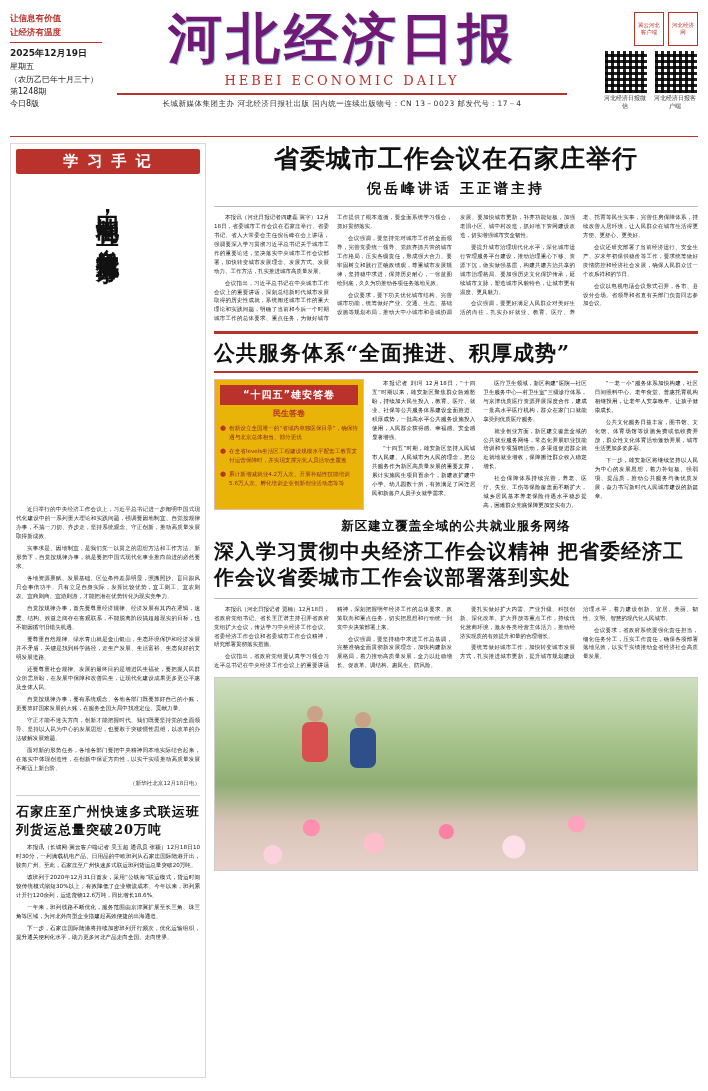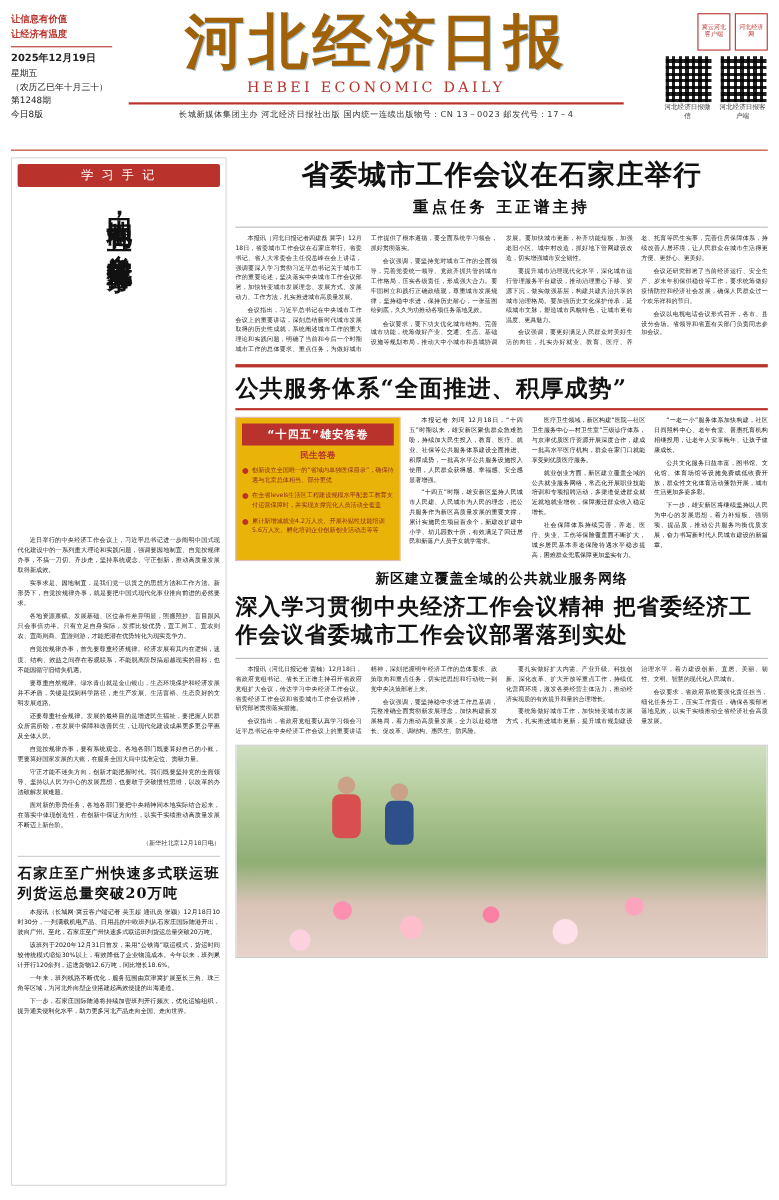--- a/index.html
+++ b/index.html
@@ -14,21 +14,21 @@
 
   
   .masthead{display:flex;align-items:flex-start;height:128px;border-bottom:1px solid #b9332c;}
   .mh-left{width:92px;padding-top:4px;font-size:8px;line-height:1.5;color:#333;}
   .mh-slogan{color:#b9332c;font-size:8.5px;font-weight:bold;line-height:1.6;border-bottom:1px solid #b9332c;padding-bottom:3px;margin-bottom:4px;}
   .mh-date{font-size:8px;line-height:1.55;color:#222;}
   .mh-date .big{font-size:9px;font-weight:bold;}
   .mh-center{flex:1;text-align:center;padding:2px 6px 0;}
   .mh-title{
     font-family:Liberation Sans, sans-serif;
-    font-size:54px;font-weight:bold;color:#a16207;letter-spacing:4px;
+    font-size:54px;font-weight:bold;color:#701a75;letter-spacing:4px;
     line-height:1.05;
     text-shadow:1px 1px 0 #9fc4e3;
   }
   .mh-en{font-family:"DejaVu Serif","Liberation Serif",serif;font-size:13px;letter-spacing:3px;color:#b9332c;margin-top:6px;}
   .mh-rule{height:2px;background:#b9332c;margin:5px auto 0;width:96%;}
   .mh-foot{font-size:7.5px;color:#333;margin-top:4px;letter-spacing:.5px;}
   .mh-right{width:116px;padding-top:4px;display:flex;flex-direction:column;align-items:flex-end;gap:4px;}
   .seal-row{display:flex;gap:4px;}
   .seal{width:26px;height:30px;border:1px solid #b9332c;color:#b9332c;font-size:5.5px;display:flex;align-items:center;justify-content:center;text-align:center;line-height:1.2;padding:1px;}
   .qr-row{display:flex;gap:6px;}
@@ -37,21 +37,21 @@
      repeating-linear-gradient(90deg,#222 0 3px,transparent 3px 6px);
      background-blend-mode:multiply;border:1px solid #fff;}
   .qr-cap{font-size:6px;color:#333;text-align:center;width:42px;line-height:1.3;}
 
   
   .content{display:flex;gap:8px;margin-top:6px;height:935px;}
   .col-left{width:196px;border:1px solid #d8d8d8;padding:5px;box-sizing:border-box;display:flex;flex-direction:column;}
   .col-right{flex:1;display:flex;flex-direction:column;}
 
   
-  .xxsj-badge{background:#b9332c;color:#fff;font-size:11px;font-weight:normal;text-align:center;padding:3px 0;letter-spacing:2px;border-radius:2px;margin-bottom:4px;}
+  .xxsj-badge{background:#b9332c;color:#fff;font-size:15px;font-weight:bold;text-align:center;padding:3px 0;letter-spacing:2px;border-radius:2px;margin-bottom:17px;}
   .vtitle{
     font-family:"DejaVu Serif","Liberation Serif",serif;
     font-weight:bold;font-size:23px;line-height:1.22;letter-spacing:2px;
     writing-mode:vertical-rl;text-orientation:upright;
     height:300px;margin:6px auto 8px;text-align:left;
   }
   .ltext{font-size:5.6px;line-height:1.62;text-align:justify;color:#222;column-count:1;}
   .ltext p{margin:0 0 3px;text-indent:11px;}
   .lsign{font-size:5.6px;text-align:right;margin-top:4px;color:#333;}
   .lhr{border:0;border-top:1px solid #ccc;margin:7px 0 5px;}
@@ -176,21 +176,21 @@
         <p style="margin:0 0 3px;text-indent:11px;">本报讯（长城网·冀云客户端记者 吴玉超 通讯员 张颖）12月18日10时30分，一列满载机电产品、日用品的中欧班列从石家庄国际陆港开出，驶向广州。至此，石家庄至广州快速多式联运班列货运总量突破20万吨。</p>
         <p style="margin:0 0 3px;text-indent:11px;">该班列于2020年12月31日首发，采用“公铁海”联运模式，货运时间较传统模式缩短30%以上，有效降低了企业物流成本。今年以来，班列累计开行120余列，运送货物12.6万吨，同比增长18.6%。</p>
         <p style="margin:0 0 3px;text-indent:11px;">一年来，班列线路不断优化，服务范围由京津冀扩展至长三角、珠三角等区域，为河北外向型企业搭建起高效便捷的出海通道。</p>
         <p style="margin:0 0 3px;text-indent:11px;">下一步，石家庄国际陆港将持续加密班列开行频次，优化运输组织，提升通关便利化水平，助力更多河北产品走向全国、走向世界。</p>
       </div>
     </div>
 
     <div class="col-right">
 
       <div class="lead-title">省委城市工作会议在石家庄举行</div>
-      <div class="lead-sub">重点任务 王正谱主持</div>
+      <div class="lead-sub">倪岳峰讲话 王正谱主持</div>
       <hr class="lead-rule">
 
       <div class="cols4">
         <p>本报讯（河北日报记者四建磊 冀字）12月18日，省委城市工作会议在石家庄举行。省委书记、省人大常委会主任倪岳峰在会上讲话，强调要深入学习贯彻习近平总书记关于城市工作的重要论述，坚决落实中央城市工作会议部署，加快转变城市发展理念、发展方式、发展动力、工作方法，扎实推进城市高质量发展。</p>
         <p>会议指出，习近平总书记在中央城市工作会议上的重要讲话，深刻总结新时代城市发展取得的历史性成就，系统阐述城市工作的重大理论和实践问题，明确了当前和今后一个时期城市工作的总体要求、重点任务，为做好城市工作提供了根本遵循，要全面系统学习领会，抓好贯彻落实。</p>
         <p>会议强调，要坚持党对城市工作的全面领导，完善党委统一领导、党政齐抓共管的城市工作格局，压实各级责任，形成强大合力。要牢固树立和践行正确政绩观，尊重城市发展规律，坚持稳中求进，保持历史耐心，一张蓝图绘到底，久久为功推动各项任务落地见效。</p>
         <p>会议要求，要下功夫优化城市结构、完善城市功能，统筹做好产业、交通、生态、基础设施等规划布局，推动大中小城市和县城协调发展。要加快城市更新，补齐功能短板，加强老旧小区、城中村改造，抓好地下管网建设改造，切实增强城市安全韧性。</p>
         <p>要提升城市治理现代化水平，深化城市运行管理服务平台建设，推动治理重心下移、资源下沉，做实做强基层，构建共建共治共享的城市治理格局。要加强历史文化保护传承，延续城市文脉，塑造城市风貌特色，让城市更有温度、更具魅力。</p>
         <p>会议强调，要更好满足人民群众对美好生活的向往，扎实办好就业、教育、医疗、养老、托育等民生实事，完善住房保障体系，持续改善人居环境，让人民群众在城市生活得更方便、更舒心、更美好。</p>
         <p>会议还研究部署了当前经济运行、安全生产、岁末年初保供稳价等工作，要求统筹做好疫情防控和经济社会发展，确保人民群众过一个欢乐祥和的节日。</p>

